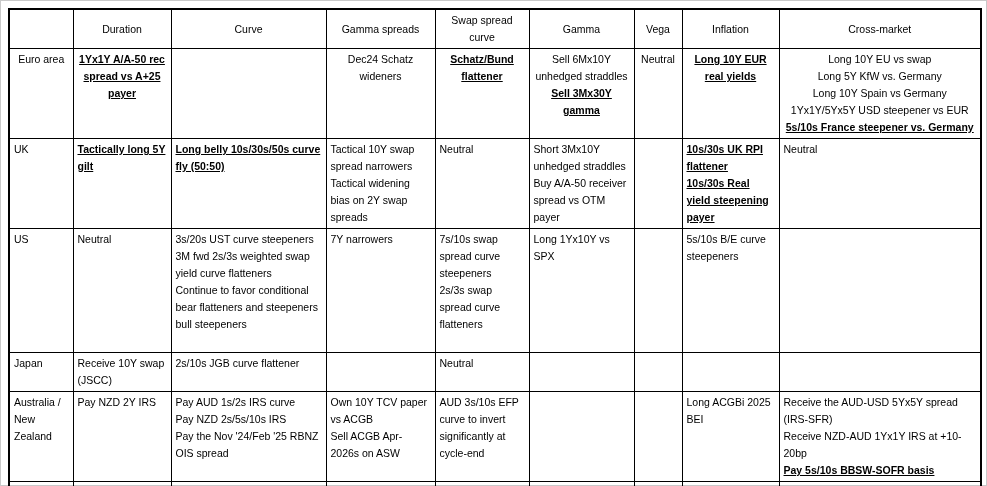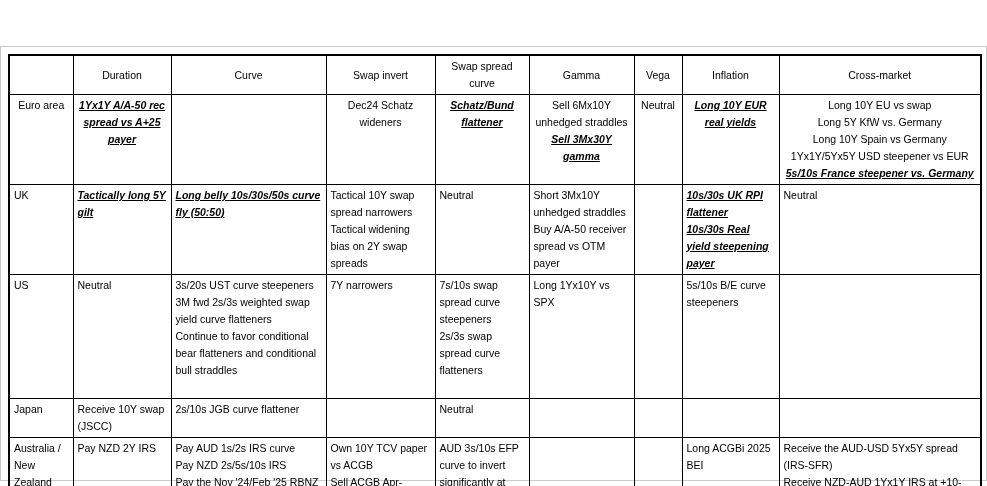--- a/index.html
+++ b/index.html
@@ -8,23 +8,22 @@
     width: 987px;
     height: 486px;
     background: #ffffff;
     font-family: "Liberation Sans", "DejaVu Sans", sans-serif;
     color: #000;
     position: relative;
   }
   .frame {
     position: absolute;
     left: 0; top: 0;
-    width: 987px; height: 435px;
+    width: 987px; height: 486px;
     border: 1px solid #c9c9c9;
-    margin-top: 46px;
   }
   table.grid {
     position: absolute;
     left: 7px; top: 7px;
     border-collapse: collapse;
     table-layout: fixed;
     width: 972px;
     border: 2px solid #000;
   }
   table.grid th, table.grid td {
@@ -40,21 +39,20 @@
     font-weight: normal;
     text-align: center;
     vertical-align: middle;
     padding: 2px 2px;
     height: 34px;
   }
   p.seg { margin: 0; }
   p.seg.em {
     font-weight: bold;
     text-decoration: underline;
-    font-style: italic;
   }
 </style>
 </head>
 <body>
 
 <div class="frame">
   <table class="grid">
     <colgroup id="cols">
         <col style="width: 64px;">
         <col style="width: 98px;">
@@ -64,21 +62,21 @@
         <col style="width: 105px;">
         <col style="width: 48px;">
         <col style="width: 97px;">
         <col style="width: 202px;">
       </colgroup>
     <thead>
       <tr id="head-row">
           <th></th>
           <th>Duration</th>
           <th>Curve</th>
-          <th>Swap invert</th>
+          <th>Gamma spreads</th>
           <th>Swap spread curve</th>
           <th>Gamma</th>
           <th>Vega</th>
           <th>Inflation</th>
           <th>Cross-market</th>
         </tr>
     </thead>
     <tbody id="body-rows">
         <tr style="height: 77px; text-align: center;">
           <td>Euro area</td>
@@ -139,21 +137,21 @@
           </td>
         </tr>
         <tr style="height: 124px;">
           <td>US</td>
           <td>
             <p class="seg">Neutral</p>
           </td>
           <td>
             <p class="seg">3s/20s UST curve steepeners</p>
             <p class="seg">3M fwd 2s/3s weighted swap yield curve flatteners</p>
-            <p class="seg">Continue to favor conditional bear flatteners and conditional bull straddles</p>
+            <p class="seg">Continue to favor conditional bear flatteners and steepeners bull steepeners</p>
           </td>
           <td>
             <p class="seg">7Y narrowers</p>
           </td>
           <td>
             <p class="seg">7s/10s swap spread curve steepeners</p>
             <p class="seg">2s/3s swap spread curve flatteners</p>
           </td>
           <td>
             <p class="seg">Long 1Yx10Y vs SPX</p>

